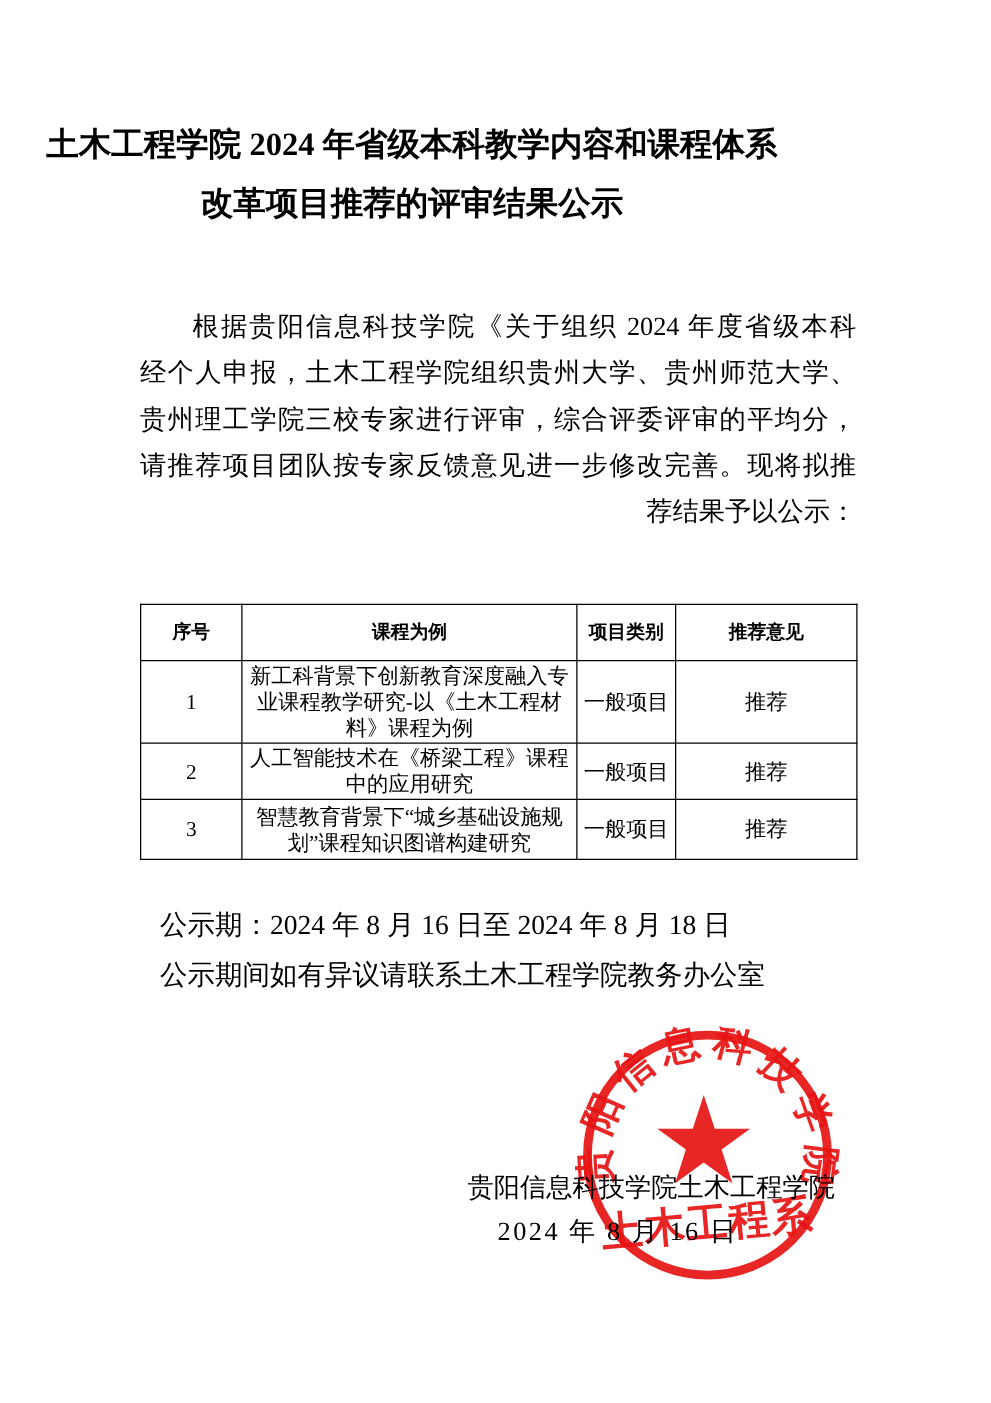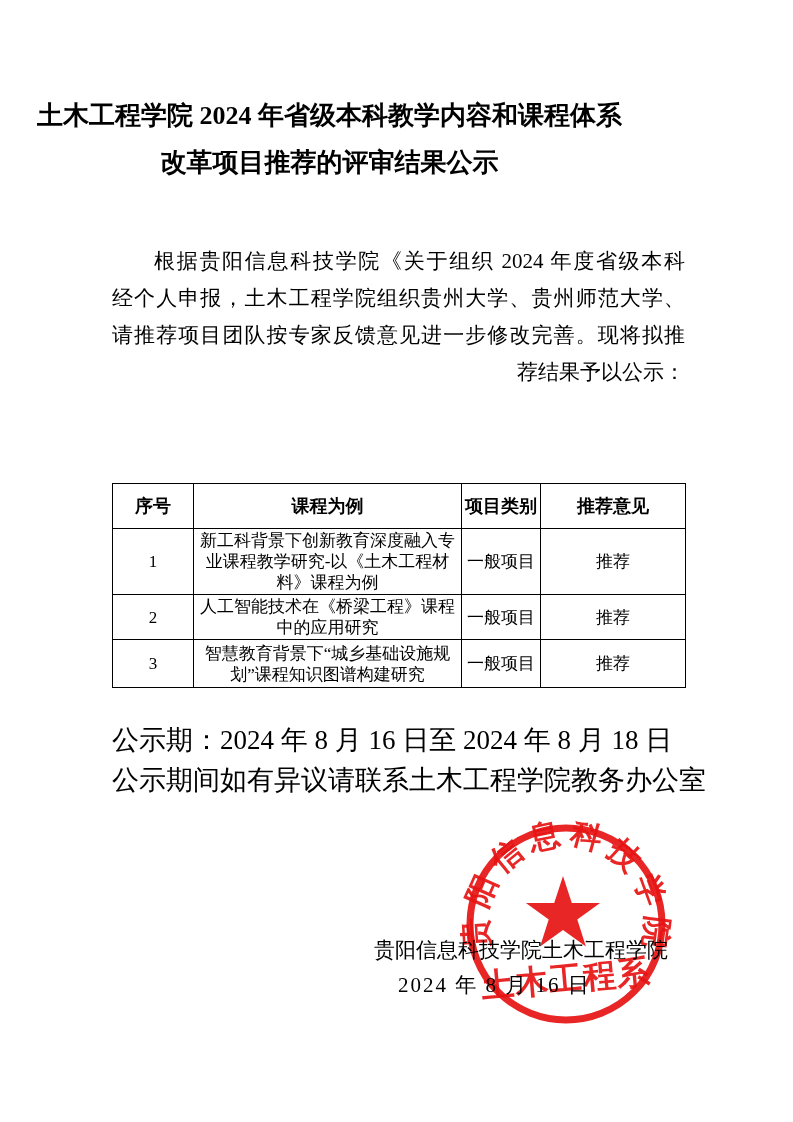--- a/index.html
+++ b/index.html
@@ -34,27 +34,27 @@
     border-collapse:collapse;table-layout:fixed;
     font-size:17px;
   }
   table.results th,table.results td{
     border:1px solid #000;
     text-align:center;vertical-align:middle;
     padding:1px 3px;line-height:21px;
     box-sizing:border-box;
     overflow:hidden;
   }
-  table.results th{font-size:18px;height:45px;font-weight:bold;}
+  table.results th{font-size:15px;height:45px;font-weight:bold;}
   tr.r1 td{height:65px;}
   tr.r2 td{height:45px;}
   tr.r3 td{height:48px;}
   .footer{
-    position:absolute;top:720px;left:112px;width:600px;
-    font-size:27px;line-height:40px;
+    position:absolute;top:720px;left:128px;width:600px;
+    font-size:22px;line-height:40px;
   }
   .sig-org{
     position:absolute;top:936px;left:374px;
     font-size:21px;white-space:nowrap;
   }
   .sig-date{
     position:absolute;top:971px;left:398px;
     font-size:21px;letter-spacing:2px;white-space:nowrap;
   }
   svg.stamp{
@@ -79,20 +79,21 @@
 <div class="page">
 
   <h1 class="doc-title">
     <span class="tline">土木工程学院 2024 年省级本科教学内容和课程体系</span>
     <span class="tline">改革项目推荐的评审结果公示</span>
   </h1>
 
   <div class="para">
     <div class="jline indent">根据贵阳信息科技学院《关于组织 2024 年度省级本科</div>
     <div class="jline">经个人申报，土木工程学院组织贵州大学、贵州师范大学、</div>
+    <div class="jline">贵州理工学院三校专家进行评审，综合评委评审的平均分，</div>
     <div class="jline">请推荐项目团队按专家反馈意见进一步修改完善。现将拟推</div>
     <div class="lline">荐结果予以公示：</div>
   </div>
 
   <table class="results">
     <colgroup>
       <col style="width:81px">
         <col style="width:268px">
         <col style="width:79px">
         <col style="width:145px">

